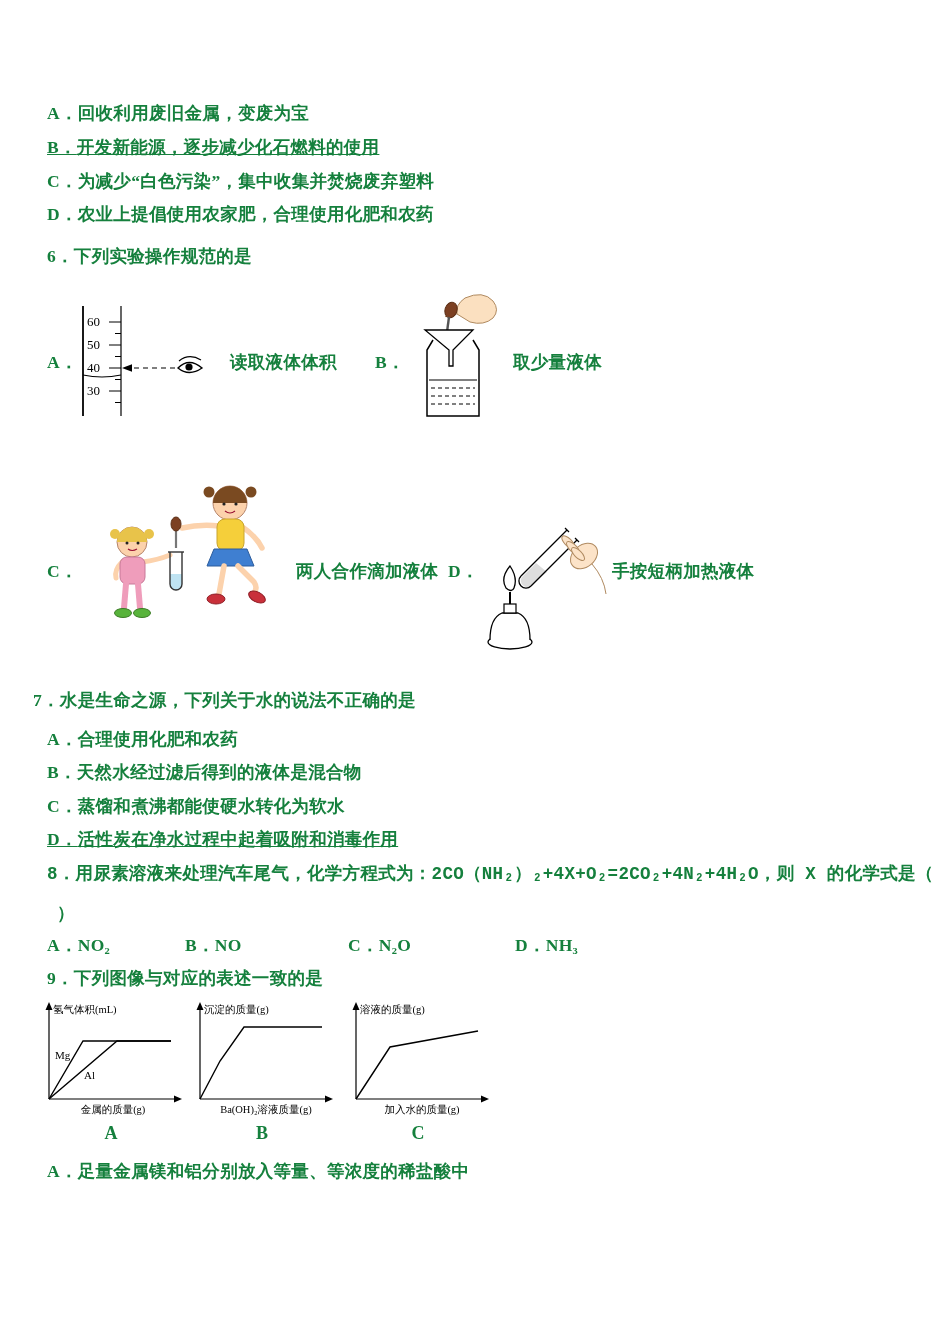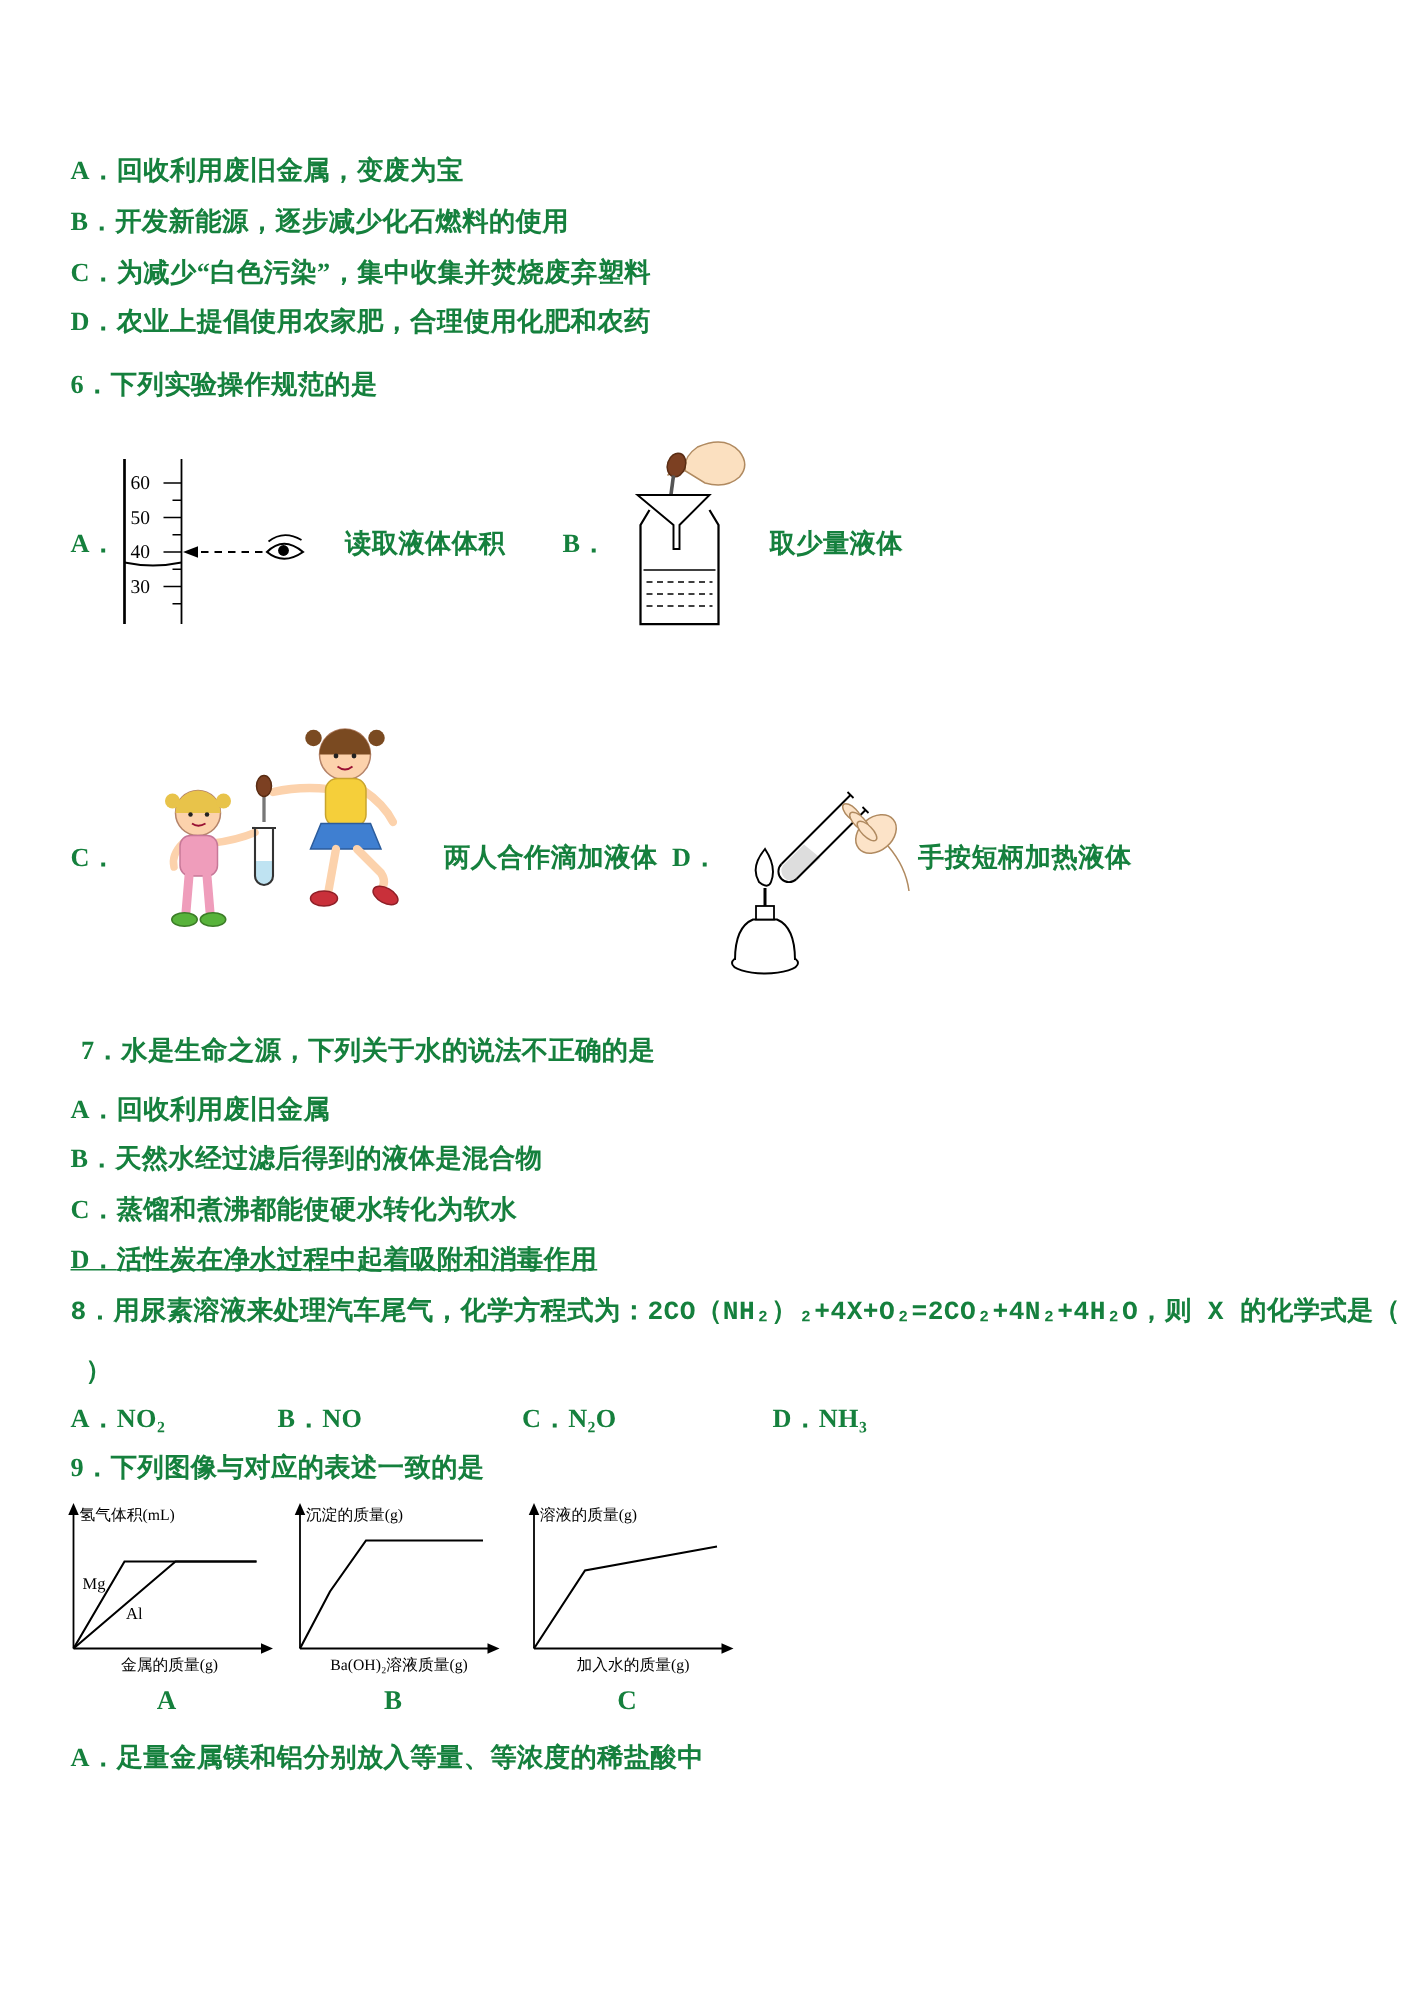--- a/index.html
+++ b/index.html
@@ -26,21 +26,21 @@
   .chart-letter { font-size:18px; font-weight:700; text-align:center; margin-top:2px; }
 </style>
 </head>
 <body>
 
 <div class="page">
 
   <div class="abs txt" style="left:47px; top:97px;">
     <span>A．</span><span>回收利用废旧金属，变废为宝</span>
   </div>
-  <div class="abs txt" style="left:47px; top:131px;">
+  <div class="abs txt" style="left:47px; top:131px;text-decoration:underline;">
     <span>B．</span><span>开发新能源，逐步减少化石燃料的使用</span>
   </div>
   <div class="abs txt" style="left:47px; top:198px;">
     <span>D．</span><span>农业上提倡使用农家肥，合理使用化肥和农药</span>
   </div>
   <div class="abs txt" style="left:47px; top:165px;">
     <span>C．</span><span>为减少“白色污染”，集中收集并焚烧废弃塑料</span>
   </div>
 
   <div class="abs txt" style="left:47px; top:240px;">6．下列实验操作规范的是</div>
@@ -165,23 +165,23 @@
       <ellipse cx="112" cy="52" rx="15" ry="11" transform="rotate(-40 112 52)" fill="#fce3c8" stroke="#b08a60" stroke-width="1"></ellipse>
       <ellipse cx="96" cy="38" rx="8" ry="3.6" transform="rotate(45 96 38)" fill="#fce3c8" stroke="#b08a60" stroke-width="1"></ellipse>
       <ellipse cx="101" cy="44" rx="8.5" ry="3.6" transform="rotate(45 101 44)" fill="#fce3c8" stroke="#b08a60" stroke-width="1"></ellipse>
       <ellipse cx="106" cy="50" rx="8.5" ry="3.6" transform="rotate(45 106 50)" fill="#fce3c8" stroke="#b08a60" stroke-width="1"></ellipse>
       <path d="M120,60 Q132,74 134,90" stroke="#b08a60" stroke-width="1" fill="none"></path>
     </g>
   </svg>
 
   <div class="abs cap" style="left:612px; top:555px;">手按短柄加热液体</div>
 
-  <div class="abs txt" style="left:54px; top:684px;text-align:right;">7．水是生命之源，下列关于水的说法不正确的是</div>
+  <div class="abs txt" style="left:33px; top:684px;text-align:right;">7．水是生命之源，下列关于水的说法不正确的是</div>
   <div class="abs txt" style="left:47px; top:723px;">
-    <span>A．</span><span>回收利用废旧金属</span>
+    <span>A．</span><span>合理使用化肥和农药</span>
   </div>
   <div class="abs txt" style="left:47px; top:756px;">
     <span>B．</span><span>天然水经过滤后得到的液体是混合物</span>
   </div>
   <div class="abs txt" style="left:47px; top:790px;">
     <span>C．</span><span>蒸馏和煮沸都能使硬水转化为软水</span>
   </div>
   <div class="abs txt" style="left:47px; top:823px;text-decoration:underline;">
     <span>D．</span><span>活性炭在净水过程中起着吸附和消毒作用</span>
   </div>

